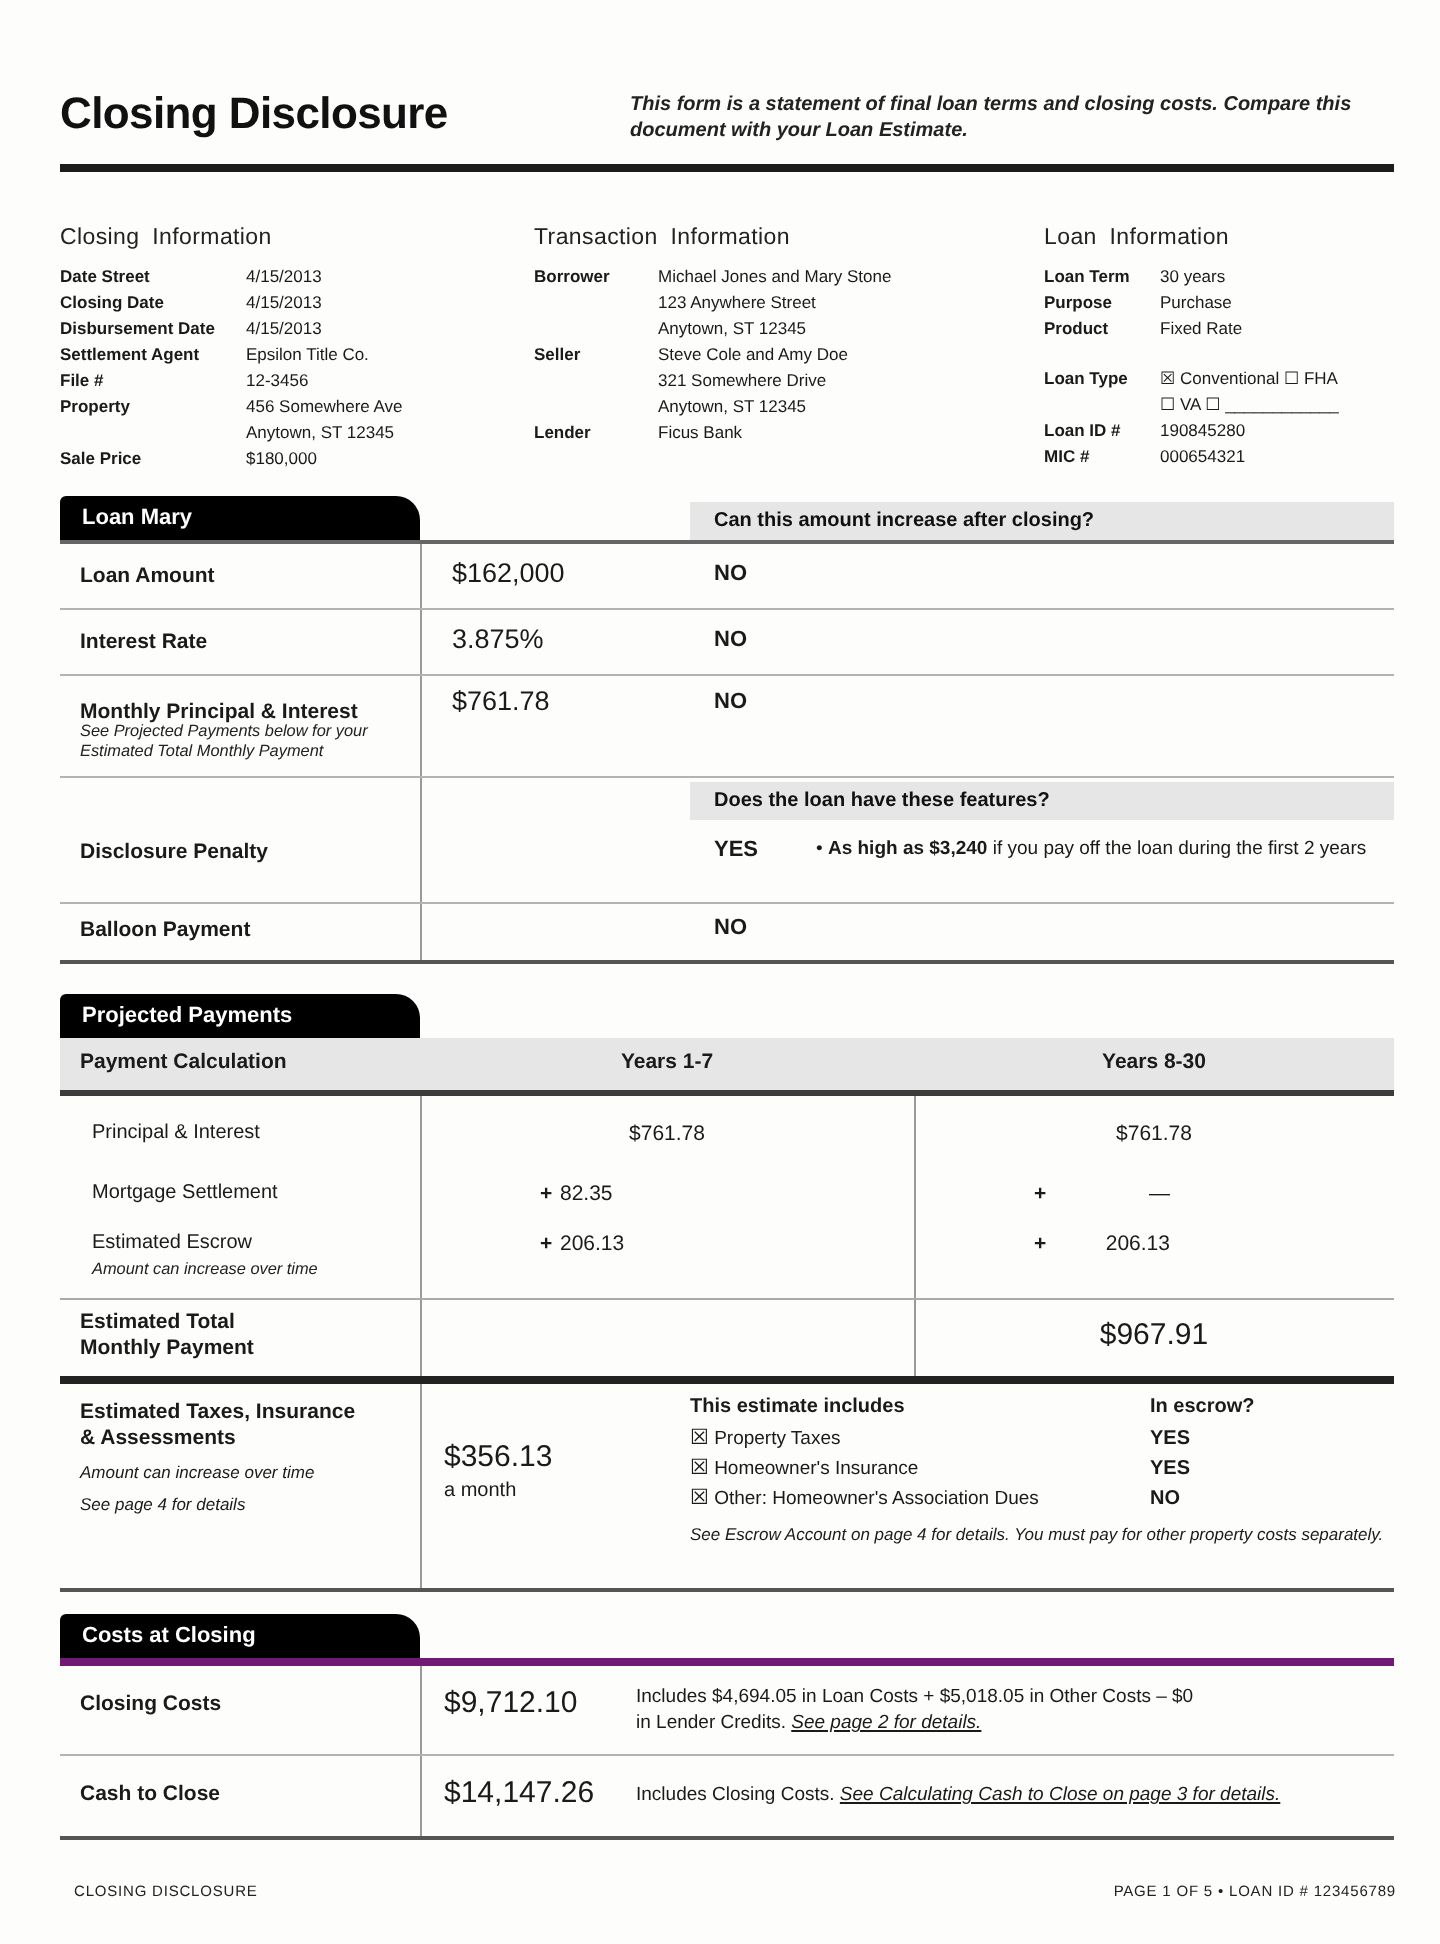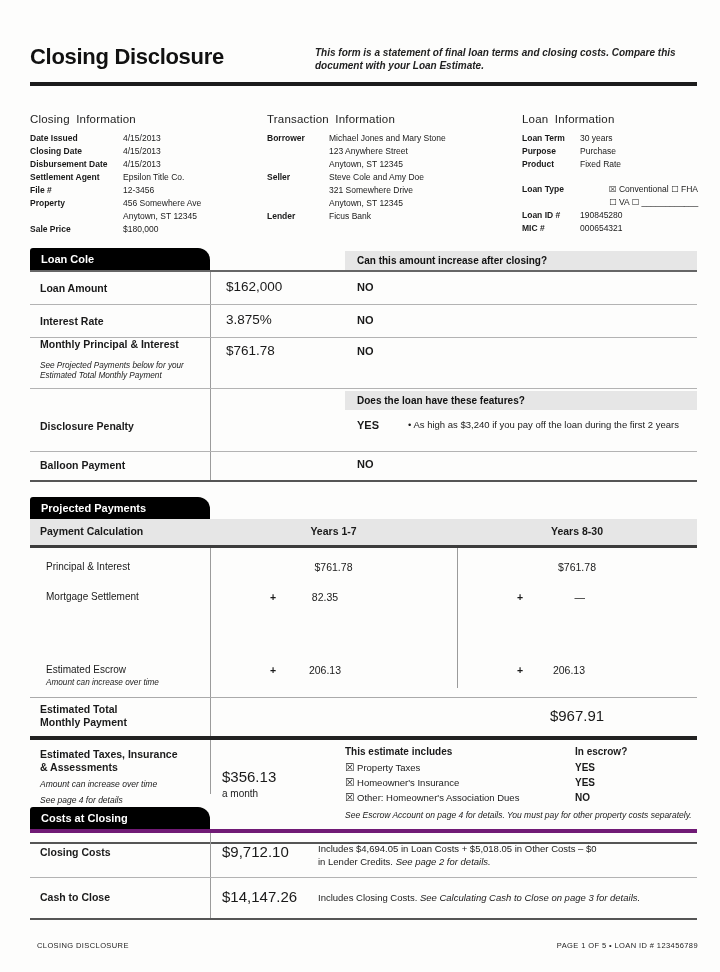--- a/index.html
+++ b/index.html
@@ -16,66 +16,66 @@
   .info-col h3{margin:16px 0 7px 0;font-size:11.5px;font-weight:normal;letter-spacing:.2px;word-spacing:3px;color:#222;}
   .irow{display:flex;font-size:8.5px;line-height:13px;}
   .irow .lbl{font-weight:bold;flex-shrink:0;}
   .irow .val{white-space:pre-line;}
   .col-closing{left:30px;width:235px;}
   .col-closing .lbl{width:93px;}
   .col-transaction{left:267px;width:250px;}
   .col-transaction .lbl{width:62px;}
   .col-loan{left:522px;width:178px;}
   .col-loan .lbl{width:58px;}
-  .gap-top{margin-top:12px;gap:29px;}
+  .gap-top{margin-top:12px;}
   
   .sec{position:absolute;left:30px;width:667px;}
   .tab{position:relative;width:180px;height:22px;background:#000;color:#fff;border-radius:3px 12px 0 0;
        font-size:11px;font-weight:bold;line-height:23px;padding-left:11px;box-sizing:border-box;}
   .qbar{position:absolute;left:315px;right:0;height:19px;background:#e6e6e6;font-size:10px;font-weight:bold;
         padding:4px 0 0 12px;box-sizing:border-box;color:#111;}
   .vdiv{position:absolute;width:1px;background:#9b9b9b;}
   
   .lt{top:248px;}
   .lt .qbar{top:3px;}
   .lt-body{position:relative;border-top:2px solid #666;}
   .lt-body .vdiv{left:180px;top:0;bottom:0;}
   .ltr{position:relative;border-bottom:1px solid #b3b3b3;}
   .ltr .rl{position:absolute;left:10px;font-weight:bold;font-size:10.5px;}
   .ltr .rsub{position:absolute;left:10px;width:168px;font-size:8.2px;font-style:italic;line-height:10px;color:#222;}
   .ltr .rv{position:absolute;left:196px;font-size:13.5px;}
   .ltr .ra{position:absolute;left:327px;font-weight:bold;font-size:11px;}
   .ltr-1,.ltr-2{height:32px;}
   .ltr-1 .rl,.ltr-2 .rl{top:10px;} .ltr-1 .rv,.ltr-2 .rv{top:7px;} .ltr-1 .ra,.ltr-2 .ra{top:9px;}
-  .ltr-3{height:50px;} .ltr-3 .rl{top:0;} .ltr-3 .rsub{top:23px;} .ltr-3 .rv{top:5px;} .ltr-3 .ra{top:7px;}
+  .ltr-3{height:50px;} .ltr-3 .rl{top:12px;} .ltr-3 .rsub{top:23px;} .ltr-3 .rv{top:5px;} .ltr-3 .ra{top:7px;}
   .ltr-bar{height:24px;border-bottom:none;}
   .ltr-bar .qbar{top:2px;}
   .ltr-4{height:38px;} .ltr-4 .rl{top:7px;} .ltr-4 .ra{top:6px;}
   .ltr-4 .detail{position:absolute;left:378px;top:6px;width:282px;font-size:9.5px;line-height:12.5px;}
   .ltr-5{height:28px;border-bottom:2px solid #555;} .ltr-5 .rl{top:7px;} .ltr-5 .ra{top:6px;}
   
   .pp{top:497px;}
   .pp-head{position:relative;height:26px;background:#e6e6e6;border-bottom:3px solid #3c3c3c;}
   .pp-head .pc{position:absolute;left:10px;top:6px;font-weight:bold;font-size:10.5px;}
   .pp-head .yh1{position:absolute;left:180px;width:247px;top:6px;text-align:center;font-weight:bold;font-size:10.5px;}
   .pp-head .yh2{position:absolute;left:427px;width:240px;top:6px;text-align:center;font-weight:bold;font-size:10.5px;}
   .pp .vdiv1{left:180px;top:22px;height:275px;}
   .pp .vdiv2{left:427px;top:22px;height:169px;}
   .pr{position:relative;}
   .pr .pl{position:absolute;left:16px;font-size:10px;}
   .pr .psub{position:absolute;left:16px;font-size:8.2px;font-style:italic;color:#222;}
   .cv1{position:absolute;left:180px;width:247px;text-align:center;font-size:10.5px;}
   .cv2{position:absolute;left:427px;width:240px;text-align:center;font-size:10.5px;}
   .plus1{position:absolute;left:240px;font-size:10.5px;font-weight:bold;}
   .plus2{position:absolute;left:487px;font-size:10.5px;font-weight:bold;}
-  .nv1{position:absolute;left:263px;width:64px;text-align:center;font-size:10.5px;}
+  .nv1{position:absolute;left:250px;width:64px;text-align:left;font-size:10.5px;}
   .nv2{position:absolute;left:500px;width:55px;text-align:right;font-size:10.5px;}
   .pr1{height:38px;} .pr1 .pl,.pr1 .cv1,.pr1 .cv2{top:13px;}
   .pr2{height:27px;} .pr2 .pl,.pr2 .plus1,.pr2 .plus2,.pr2 .nv1,.pr2 .nv2{top:5px;}
-  .pr3{height:36px;margin-top:48px;} .pr3 .pl{top:3px;} .pr3 .psub{top:17px;}
+  .pr3{height:36px;} .pr3 .pl{top:3px;} .pr3 .psub{top:17px;}
   .pr3 .plus1,.pr3 .plus2,.pr3 .nv1,.pr3 .nv2{top:3px;}
   .pt{position:relative;height:38px;border-top:1px solid #aaa;border-bottom:4px solid #222;}
   .pt .tl{position:absolute;left:10px;top:5px;font-weight:bold;font-size:10.5px;line-height:13px;white-space:pre-line;}
   .pt .tv1{position:absolute;left:180px;width:247px;top:9px;text-align:center;font-size:15px;}
   .pt .tv2{position:absolute;left:427px;width:240px;top:9px;text-align:center;font-size:15px;}
   .ptx{position:relative;height:102px;border-bottom:2px solid #555;}
   .txl{position:absolute;left:10px;top:8px;width:172px;}
   .txl-main{font-weight:bold;font-size:10.5px;line-height:12.5px;white-space:pre-line;}
   .txl-sub{font-size:8.5px;font-style:italic;margin-top:6px;}
   .txa{position:absolute;left:192px;top:28px;}
@@ -90,42 +90,42 @@
   .txe .teh{font-weight:bold;font-size:10px;margin-bottom:3px;text-align:right;}
   .txe .ans{font-weight:bold;font-size:10px;line-height:15px;}
   
   .cc{top:807px;}
   .cc-body{position:relative;border-top:4px solid #701a75;}
   .cc-body .vdiv{left:180px;top:0;bottom:0;}
   .cr{position:relative;}
   .cr .cl{position:absolute;left:10px;font-weight:bold;font-size:10.5px;}
   .cr .ca{position:absolute;left:192px;font-size:15px;}
   .cr .cd{position:absolute;left:288px;width:374px;font-size:9.5px;line-height:13px;white-space:pre-line;}
-  .cd .it{font-style:italic;}
-  .detail .b{font-weight:normal;}
+  .cd .it{font-style:italic;text-decoration:underline;}
+  .detail .b{font-weight:bold;}
   .cr1{height:44px;border-bottom:1px solid #b3b3b3;} .cr1 .cl{top:13px;} .cr1 .ca{top:10px;} .cr1 .cd{top:9px;}
   .cr2{height:40px;border-bottom:2px solid #555;} .cr2 .cl{top:13px;} .cr2 .ca{top:10px;} .cr2 .cd{top:13px;}
   
   .foot{position:absolute;top:941px;font-size:7.5px;letter-spacing:.4px;color:#222;}
   .foot-l{left:37px;}
   .foot-r{right:22px;}
 </style>
 </head>
 <body>
 
 <div class="page">
 
   <div class="title">Closing Disclosure</div>
   <div class="tagline">This form is a statement of final loan terms and closing costs. Compare this document with your Loan Estimate.</div>
   <div class="head-rule"></div>
 
   <div class="info-col col-closing">
     <h3>Closing Information</h3>
     <div class="irow">
-        <span class="lbl">Date Issued</span>
+        <span class="lbl">Date Street</span>
         <span class="val">4/15/2013</span>
       </div>
     <div class="irow">
         <span class="lbl">Closing Date</span>
         <span class="val">4/15/2013</span>
       </div>
     <div class="irow">
         <span class="lbl">Disbursement Date</span>
         <span class="val">4/15/2013</span>
       </div>
@@ -191,21 +191,21 @@
         <span class="lbl">Loan ID #</span>
         <span class="val">190845280</span>
       </div>
     <div class="irow">
         <span class="lbl">MIC #</span>
         <span class="val">000654321</span>
       </div>
   </div>
 
   <div class="sec lt">
-    <div class="tab">Loan Cole</div>
+    <div class="tab">Loan Mary</div>
     <div class="qbar">Can this amount increase after closing?</div>
     <div class="lt-body">
       <div class="vdiv"></div>
       <div class="ltr ltr-1">
         <span class="rl">Loan Amount</span>
         <span class="rv">$162,000</span>
         <span class="ra">NO</span>
       </div>
       <div class="ltr ltr-2">
         <span class="rl">Interest Rate</span>

